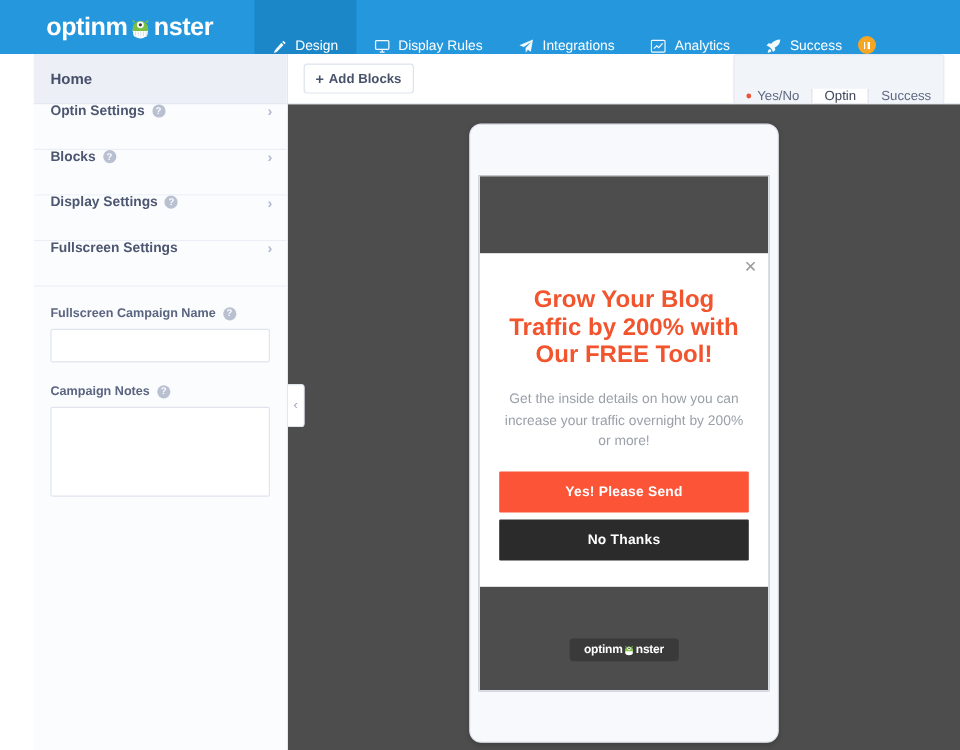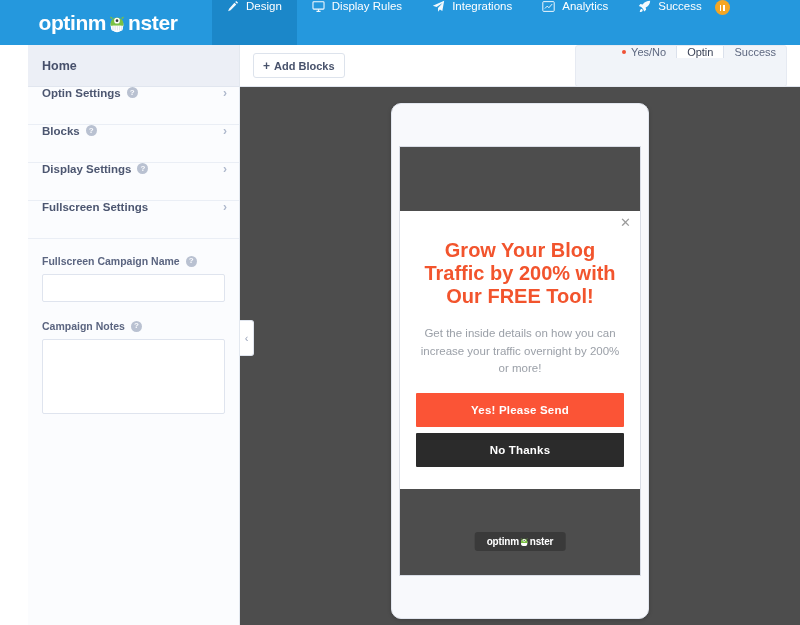--- a/index.html
+++ b/index.html
@@ -25,21 +25,21 @@
   .brand-text {
     font-size: 21px; font-weight: bold; color: #ffffff;
     letter-spacing: -0.4px; display: flex; align-items: center;
   }
   .monster {
     display: inline-block; width: 22px; height: 22px;
     position: relative; margin: 0 0px; vertical-align: middle;
   }
   .nav { display: flex; align-items: stretch; }
   .nav-item {
-    display: flex; align-items: flex-start; gap: 7px;
+    display: flex; align-items: flex-end; gap: 7px;
     padding: 0 15px; color: #ffffff; font-size: 11.5px;
     cursor: pointer; white-space: nowrap;
   }
   .nav-item.active { background: #1b87c9; }
   .nav-ico { display: inline-flex; align-items: center; opacity: .95; }
   .badge-pause {
     width: 15px; height: 15px; border-radius: 50%;
     background: #f5a623; display: inline-flex;
     align-items: center; justify-content: center; margin-left: 6px;
   }
@@ -107,23 +107,23 @@
     display: flex; align-items: center; padding: 0 13px;
   }
   .add-blocks {
     border: 1px solid #dde3ec; background: #ffffff; border-radius: 3px;
     height: 25px; padding: 0 9px; display: inline-flex; align-items: center;
     font-family: "Liberation Sans", sans-serif;
     font-size: 11px; color: #48526b; font-weight: bold; cursor: pointer;
   }
   .add-blocks .plus { font-size: 12px; margin-right: 4px; }
   .seg {
-    margin-left: auto; display: flex; align-items: flex-start;
+    margin-left: auto; display: flex; align-items: flex-end;
     background: #f1f4f9; border-radius: 3px; height: 42px;
-    border: 1px solid #e6eaf2; overflow: hidden; padding-left: 36px;
+    border: 1px solid #e6eaf2; overflow: hidden;
   }
   .seg-item {
     display: flex; align-items: center; padding: 0 10px;
     font-size: 11px; color: #5e6880; cursor: pointer; white-space: nowrap;
   }
   .seg-item.active {
     background: #ffffff; color: #3c4458; font-weight: normal;
     border-left: 1px solid #dbe1ec; border-right: 1px solid #dbe1ec;
   }
   .dot-red {

